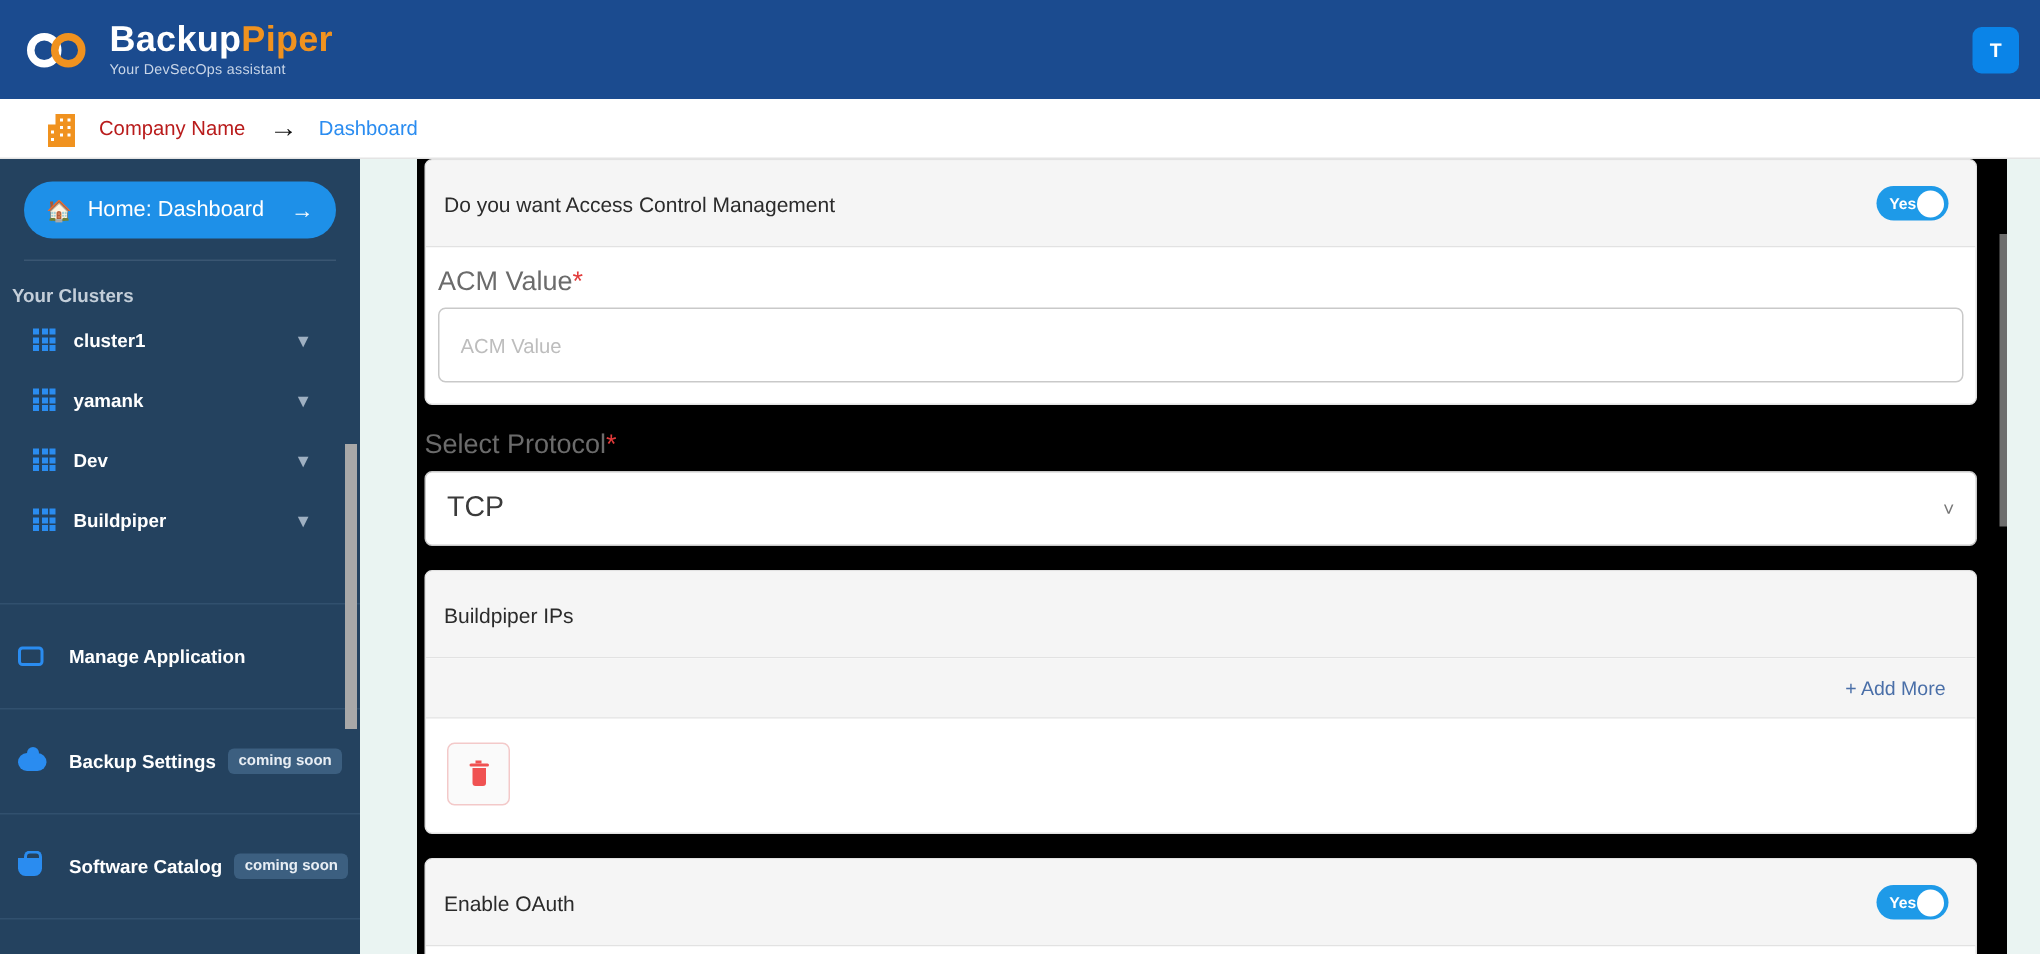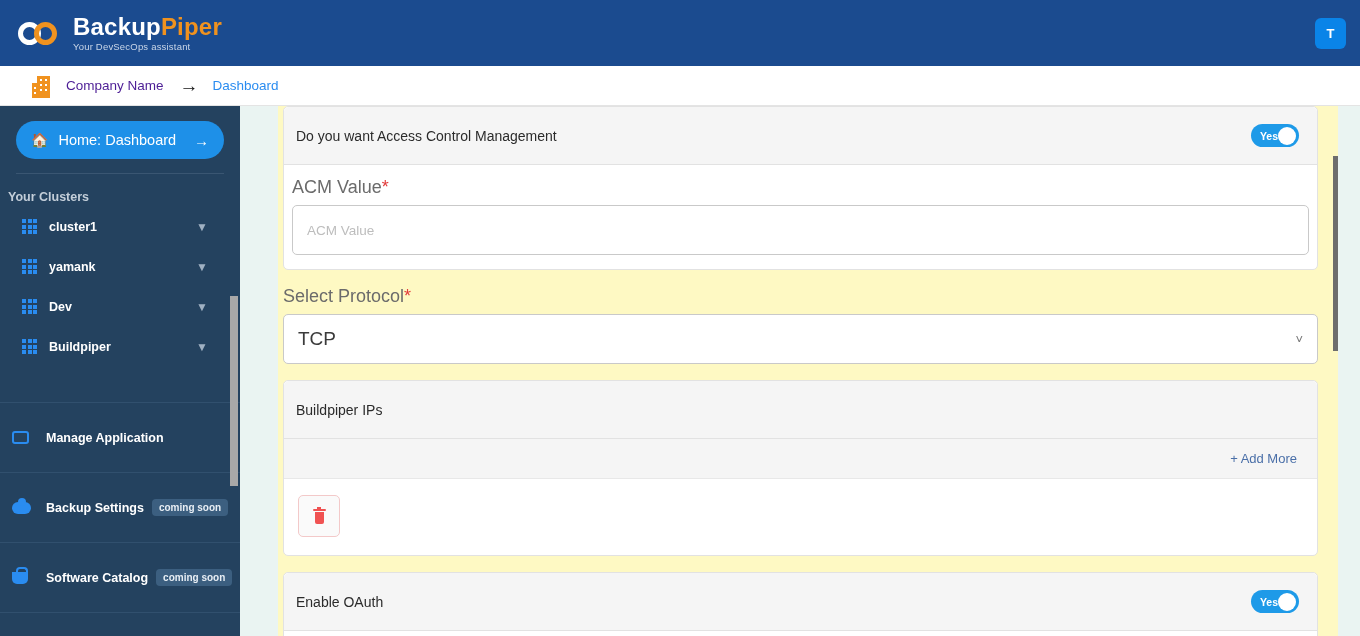--- a/index.html
+++ b/index.html
@@ -54,21 +54,21 @@
     position: absolute; left: 5px; top: 2px;
     width: 13px; height: 22px; background: #f0921f;
   }
   .bldg-side {
     position: absolute; left: 0px; top: 9px;
     width: 6px; height: 15px; background: #f0921f;
   }
   .bldg-win {
     position: absolute; width: 2px; height: 2px; background: #ffffff;
   }
-  .crumb-company { font-size: 13.5px; color: #4c1d95; }
+  .crumb-company { font-size: 13.5px; color: #b91c1c; }
   .crumb-arrow {
     font-size: 19px; color: #111; margin: 0 14px 0 16px; font-weight: bold;
     line-height: 1;
   }
   .crumb-active { font-size: 13.5px; color: #2a8cf0; }
 
   
   .sidebar {
     position: absolute; top: 106px; left: 0;
     width: 240px; height: 530px;
@@ -138,41 +138,41 @@
   
   .gutter {
     position: absolute; top: 106px; left: 240px;
     width: 38px; height: 530px; background: #eaf4f2;
   }
 
   
   .main {
     position: absolute; top: 106px; left: 278px;
     width: 1060px; height: 530px;
-    background: #fef9c3;
+    background: #000000;
     overflow: hidden;
   }
   .card {
     background: #ffffff;
     border: 1px solid #e2e2e2;
     border-radius: 5px;
     margin: 0 20px 16px 5px;
   }
   .card-head {
     background: #f5f5f5;
     border-bottom: 1px solid #e2e2e2;
     border-radius: 5px 5px 0 0;
     height: 58px;
     display: flex; align-items: center; justify-content: space-between;
     padding: 0 18px 0 12px;
   }
   .card-head-title { font-size: 14px; color: #2b2b2b; }
   .toggle {
     width: 48px; height: 23px; border-radius: 12px; background: #1e9ae8;
-    display: flex; align-items: center; justify-content: flex-end;
+    display: flex; align-items: center; justify-content: center;
     padding: 0 3px; position: relative;
   }
   .toggle .tog-txt { font-size: 10.5px; color: #ffffff; font-weight: bold; padding-left: 5px; }
   .toggle .knob { width: 18px; height: 18px; border-radius: 50%; background: #ffffff; }
   .card-body { padding: 12px 8px 14px 8px; }
   .field-label { font-size: 18px; color: #6b6b6b; margin-bottom: 7px; }
   .req { color: #e23b3b; }
   .txt-input {
     width: 100%; height: 50px;
     border: 1px solid #c9c9c9; border-radius: 5px;

